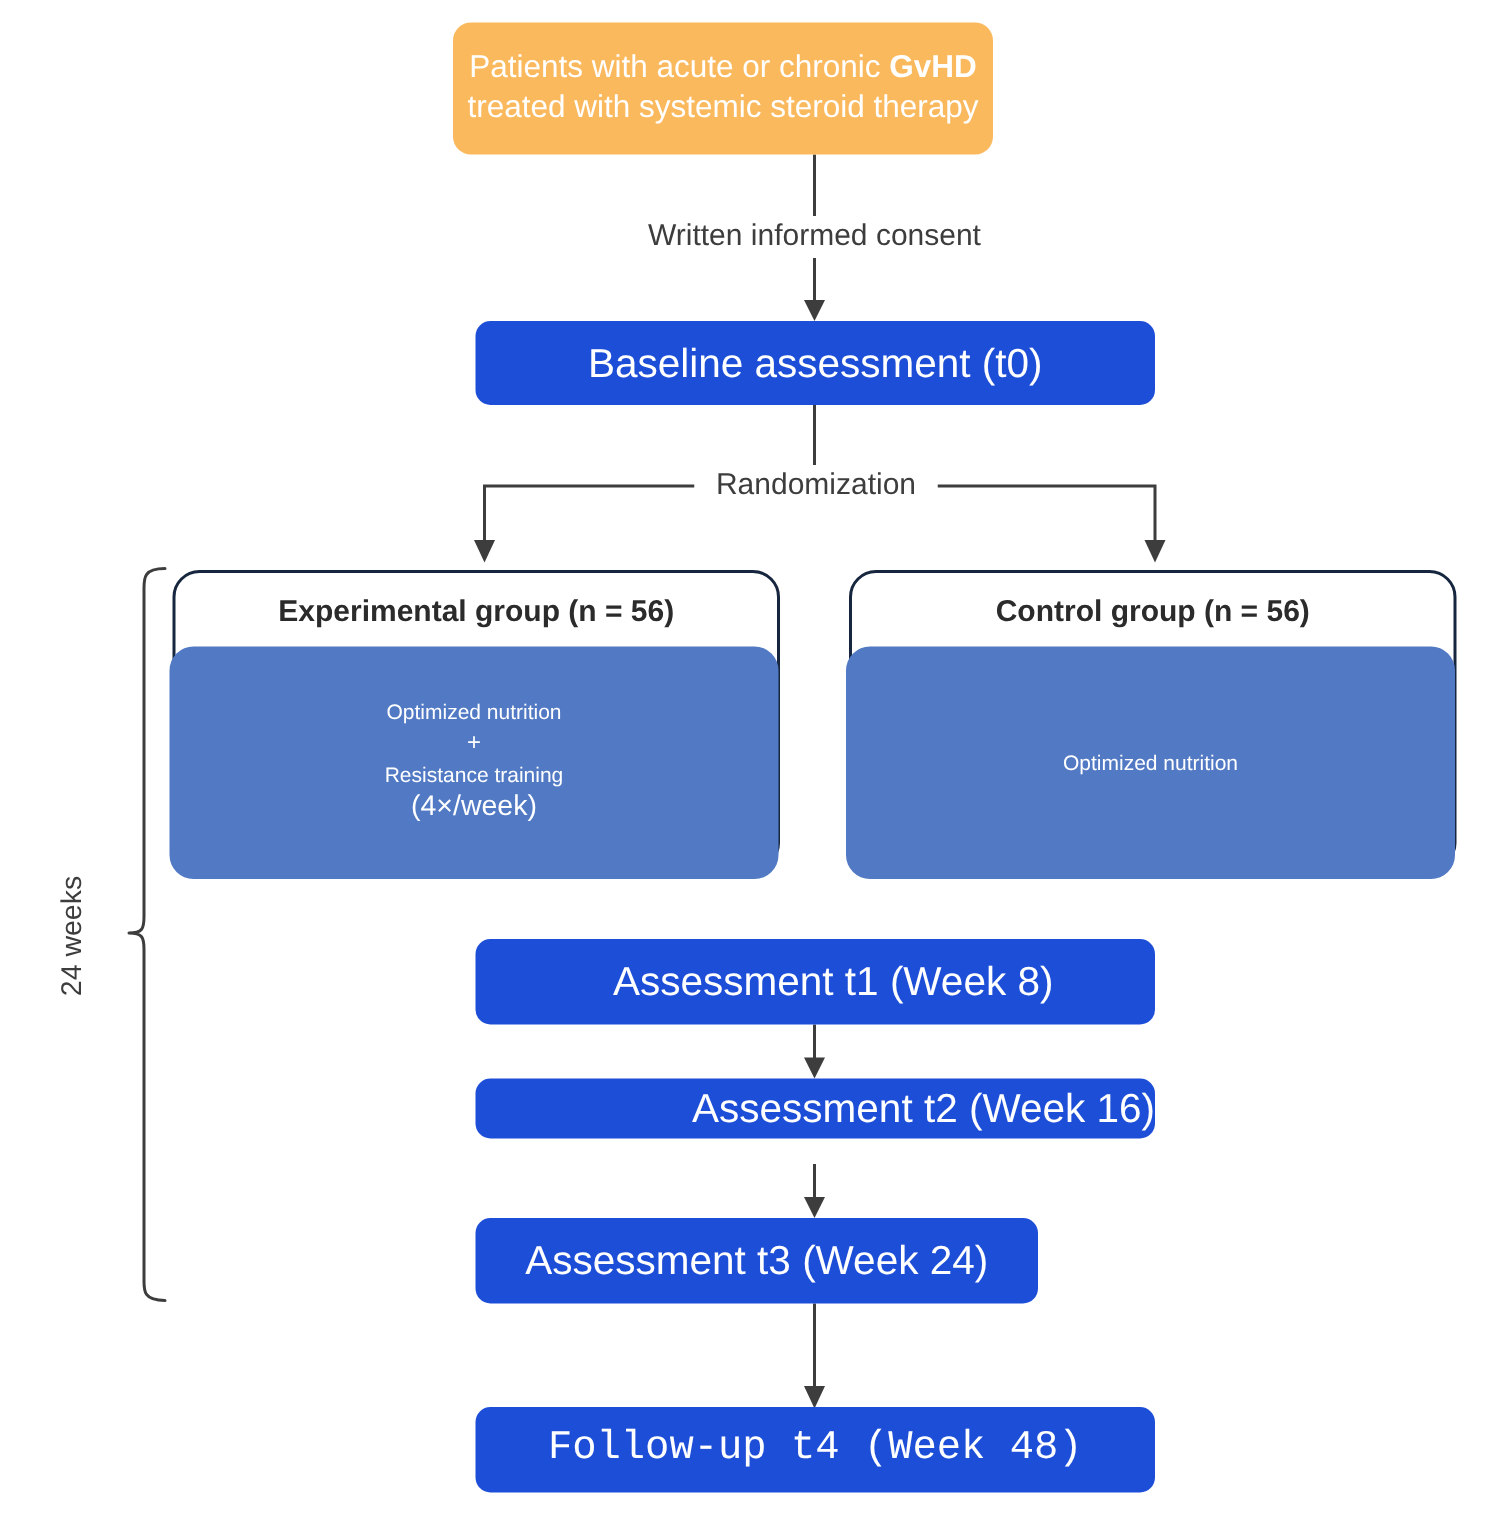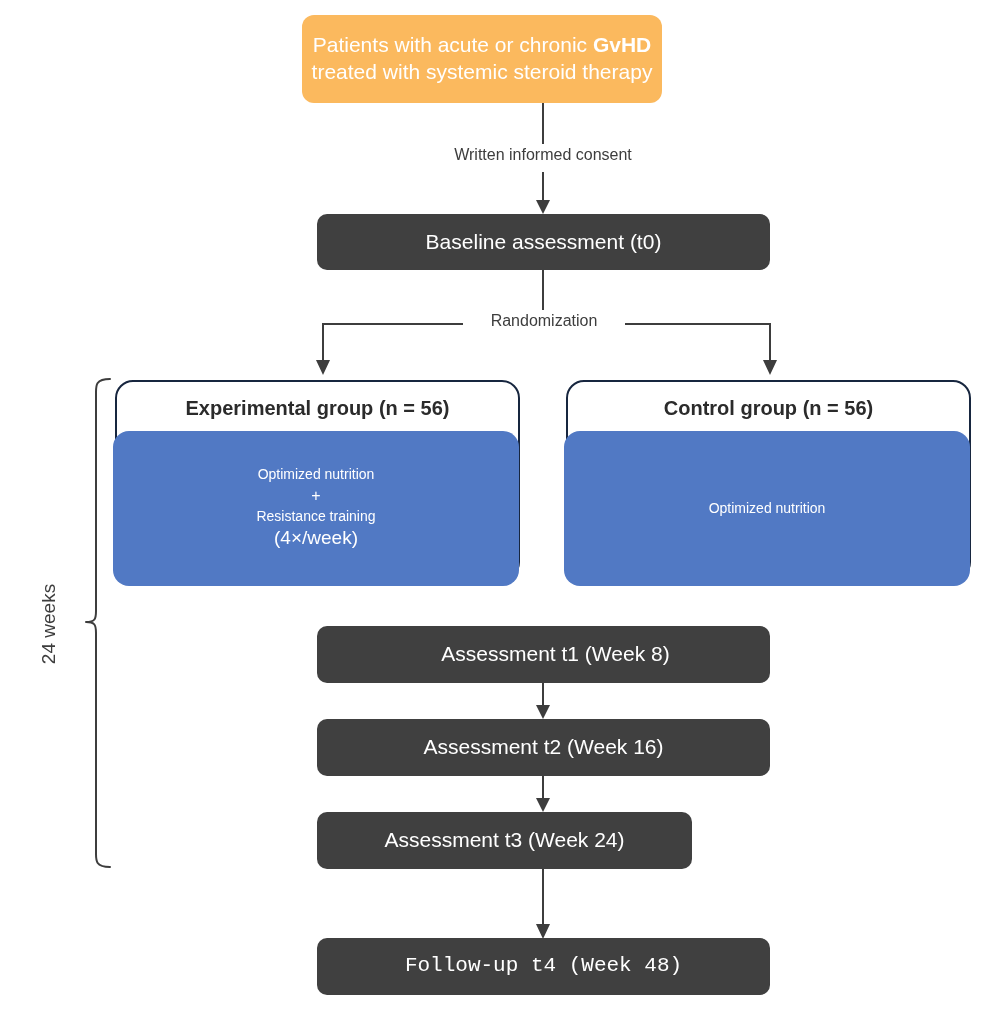--- a/index.html
+++ b/index.html
@@ -34,24 +34,24 @@
   }
 
   .node-orange {
     background: #fbb95e;
     border-radius: 12px;
     color: #ffffff;
     font-size: 21px;
   }
 
   .node-navy {
-    background: #404040;
+    background: #1d4ed8;
     border-radius: 10px;
     color: #ffffff;
-    font-size: 21px;
+    font-size: 27px;
   }
 
   .node-outer {
     background: #ffffff;
     border: 2.5px solid #17263f;
     border-radius: 18px;
     color: #2b2b2b;
     font-size: 20px;
     font-weight: bold;
     justify-content: flex-start;
@@ -66,21 +66,21 @@
   }
 
   .strong-inline { font-weight: bold; }
   .line-bold { font-weight: normal; font-size: 14px; }
   .line-reg  { font-weight: normal; font-size: 19px; }
   .line-plus { font-weight: normal; font-size: 16px; line-height: 1.5; }
 
   
   .conn-label {
     position: absolute;
-    font-size: 16px;
+    font-size: 20px;
     color: #3d3d3d;
     background: #ffffff;
     white-space: nowrap;
     text-align: center;
   }
 
   
   .bracket-label {
     position: absolute;
     font-size: 19px;
@@ -182,21 +182,21 @@
   </div>
 
   <div class="node node-blue" style="left:564px; top:431px; width:406px; height:155px;">
     <div class="line-bold">Optimized nutrition</div>
   </div>
 
   <div class="node node-navy" style="left:317px; top:626px; width:453px; height:57px;padding-left:24px;">
     <div>Assessment t1 (Week 8)</div>
   </div>
 
-  <div class="node node-navy" style="left:317px; top:719px; width:453px; height:57px;">
+  <div class="node node-navy" style="left:317px; top:719px; width:453px; height:40px;align-items:flex-end;">
     <div>Assessment t2 (Week 16)</div>
   </div>
 
   <div class="node node-navy" style="left:317px; top:812px; width:375px; height:57px;">
     <div>Assessment t3 (Week 24)</div>
   </div>
 
   <div class="node node-navy" style="left:317px; top:938px; width:453px; height:57px;font-family:Liberation Mono, monospace;">
     <div>Follow-up t4 (Week 48)</div>
   </div>

